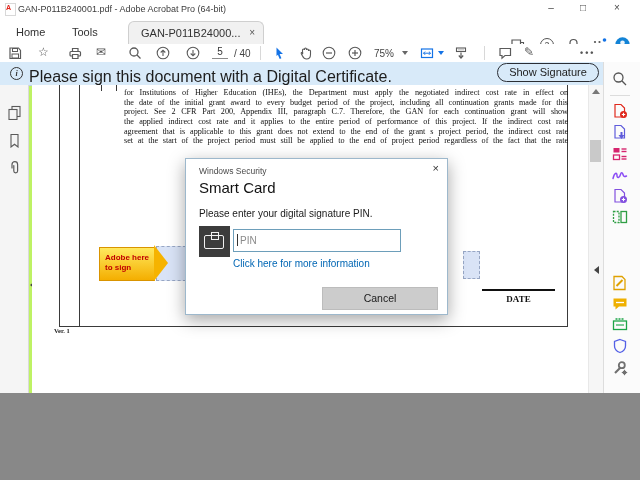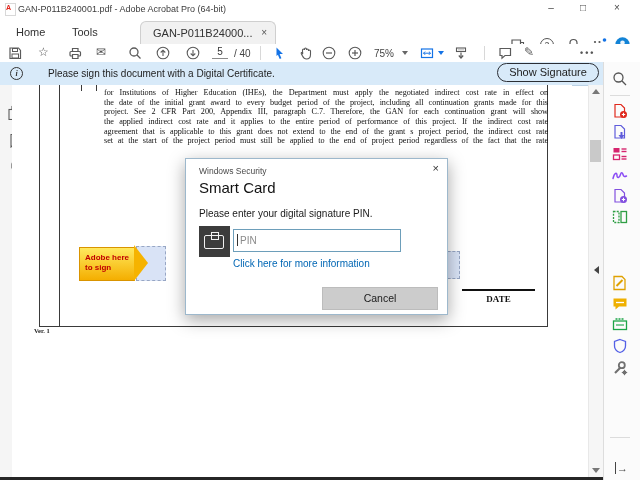--- a/index.html
+++ b/index.html
@@ -1,29 +1,29 @@
 <!DOCTYPE html>
 <html><head>
 <meta charset="utf-8">
 <style>
   html,body{margin:0;padding:0;background:#888;}
-  .screen{position:relative;width:640px;height:480px;background:#ffffff;overflow:hidden;
+  .screen{position:relative;width:640px;height:393px;background:#bef264;overflow:hidden;
           font-family:"Liberation Sans",sans-serif;-webkit-font-smoothing:antialiased;}
   .abs{position:absolute;}
   
   .titlebar{left:0;top:0;width:640px;height:18px;background:#fff;}
   .title-text{left:18px;top:4px;font-size:9px;color:#3c3c3c;white-space:nowrap;}
   .doc-icon{left:5px;top:3px;width:9px;height:11px;background:#fff;border:1px solid #d8d8d8;}
   .doc-icon span{position:absolute;left:0px;top:0px;font-size:7px;color:#e2231a;font-weight:bold;}
   .winbtn{top:1px;width:22px;height:14px;text-align:center;font-size:10px;color:#4a4a4a;line-height:14px;cursor:default;}
   
   .tabbar{left:0;top:18px;width:640px;height:26px;background:#fff;}
   .tab-plain{top:8px;font-size:11px;color:#323232;}
   .tab-active{left:128px;top:3px;width:134px;height:23px;background:#f1f1f1;border:1px solid #cfcfcf;
-              border-bottom:none;border-radius:6px 6px 0 0;margin-left:12px;}
+              border-bottom:none;border-radius:6px 6px 0 0;}
   .tab-active .lbl{position:absolute;left:12px;top:5px;font-size:11px;color:#323232;white-space:nowrap;}
   .tab-active .x{position:absolute;right:8px;top:5px;font-size:10px;color:#555;}
   .tbicon{top:19px;}
   .help-circle{width:12px;height:12px;border:1.2px solid #555;border-radius:50%;text-align:center;
                font-size:8px;line-height:12px;color:#555;font-weight:bold;}
   
   .toolbar{left:0;top:44px;width:640px;height:18px;background:#fff;border-bottom:1px solid #d4d4d4;}
   .ticon{top:46px;width:14px;height:14px;}
   .ttxt{color:#555;font-size:12px;top:46px;}
   .sep{top:46px;width:1px;height:14px;background:#d8d8d8;}
@@ -31,37 +31,37 @@
            font-size:10px;color:#333;height:12px;}
   .pagetotal{left:234px;top:48px;font-size:10px;color:#444;}
   .zoomtxt{left:374px;top:48px;font-size:10px;color:#444;}
   .caret{width:0;height:0;border-left:3.5px solid transparent;border-right:3.5px solid transparent;
          border-top:4px solid #666;}
   .dots{left:580px;top:48px;font-size:9px;color:#555;letter-spacing:2px;font-weight:bold;}
   
   .notif{left:0;top:62px;width:603px;height:23px;background:#d8eaf9;border-bottom:1px solid #bcd2e5;}
   .notif-i{left:10px;top:67px;width:11px;height:11px;border:1px solid #333;border-radius:50%;
            text-align:center;font-size:8px;line-height:11px;color:#333;font-family:"Liberation Serif",serif;font-style:italic;font-weight:bold;}
-  .notif-text{left:48px;top:68px;font-size:10px;color:#1d1d1d;}
+  .notif-text{left:29px;top:68px;font-size:16px;color:#1d1d1d;}
   .show-sig{left:497px;top:63px;width:100px;height:17px;border:1.5px solid #2b2f36;border-radius:10px;
             text-align:center;font-size:11px;line-height:17px;color:#1d1d1d;background:transparent;}
   
   .leftrail{left:0;top:85px;width:28px;height:392px;background:#f5f5f5;border-right:1px solid #d9d9d9;}
   .lricon{left:7px;width:15px;height:15px;}
   .collapse-left{left:30px;top:281px;width:0;height:0;border-top:4px solid transparent;
                  border-bottom:4px solid transparent;border-right:5px solid #444;}
   
   .rightrail{left:603px;top:62px;width:37px;height:418px;background:#fbfbfb;border-left:1px solid #ddd;}
   .rricon{left:612px;width:16px;height:16px;}
   .rrdiv{left:610px;width:20px;height:1px;background:#dcdcdc;}
   .collapse-right{left:594px;top:266px;width:0;height:0;border-top:4px solid transparent;
                   border-bottom:4px solid transparent;border-right:5px solid #444;}
   .expand{left:615px;top:462px;font-size:11px;color:#444;border-left:1.5px solid #444;padding-left:1px;line-height:12px;}
   
-  .docarea{left:12px;top:85px;width:560px;height:392px;background:#fff;overflow:hidden;}
+  .docarea{left:32px;top:85px;width:560px;height:392px;background:#fff;overflow:hidden;}
   .tline{background:#3a3a3a;}
   .paragraph{left:92px;top:3px;width:444px;color:#111;
              font-family:"Liberation Serif",serif;font-size:8.2px;letter-spacing:-0.05px;}
   .jline{text-align:justify;height:9.7px;line-height:9.7px;overflow:hidden;}
   .jline::after{content:"";display:inline-block;width:100%;height:0;}
   .plainline{height:9.7px;line-height:9.7px;}
   .sigfield{background:#d9e3f6;border:1px dashed #97a6c4;}
   .callout{left:67px;top:162px;width:54px;height:32px;border:1px solid #d99400;
            background:linear-gradient(#ffe95e,#f4ae00);z-index:6;}
   .callout .txt{position:absolute;left:5px;top:5px;font-size:8px;font-weight:bold;color:#c00000;line-height:10px;}

